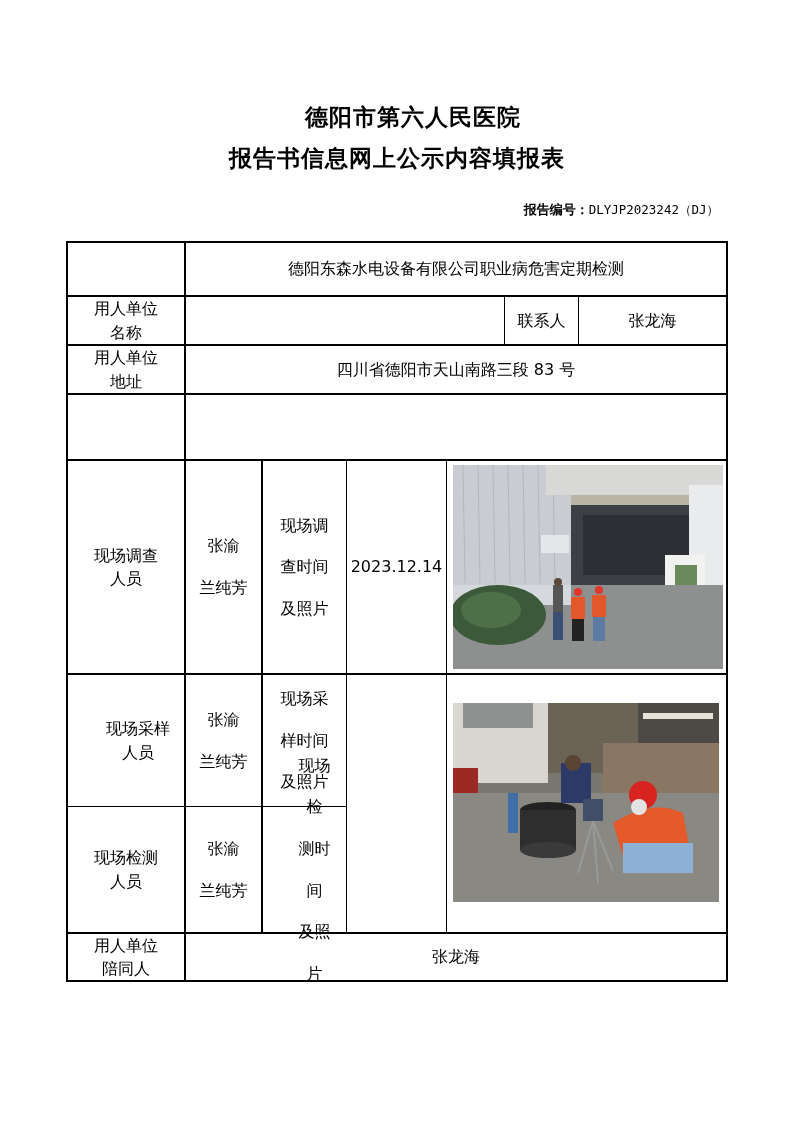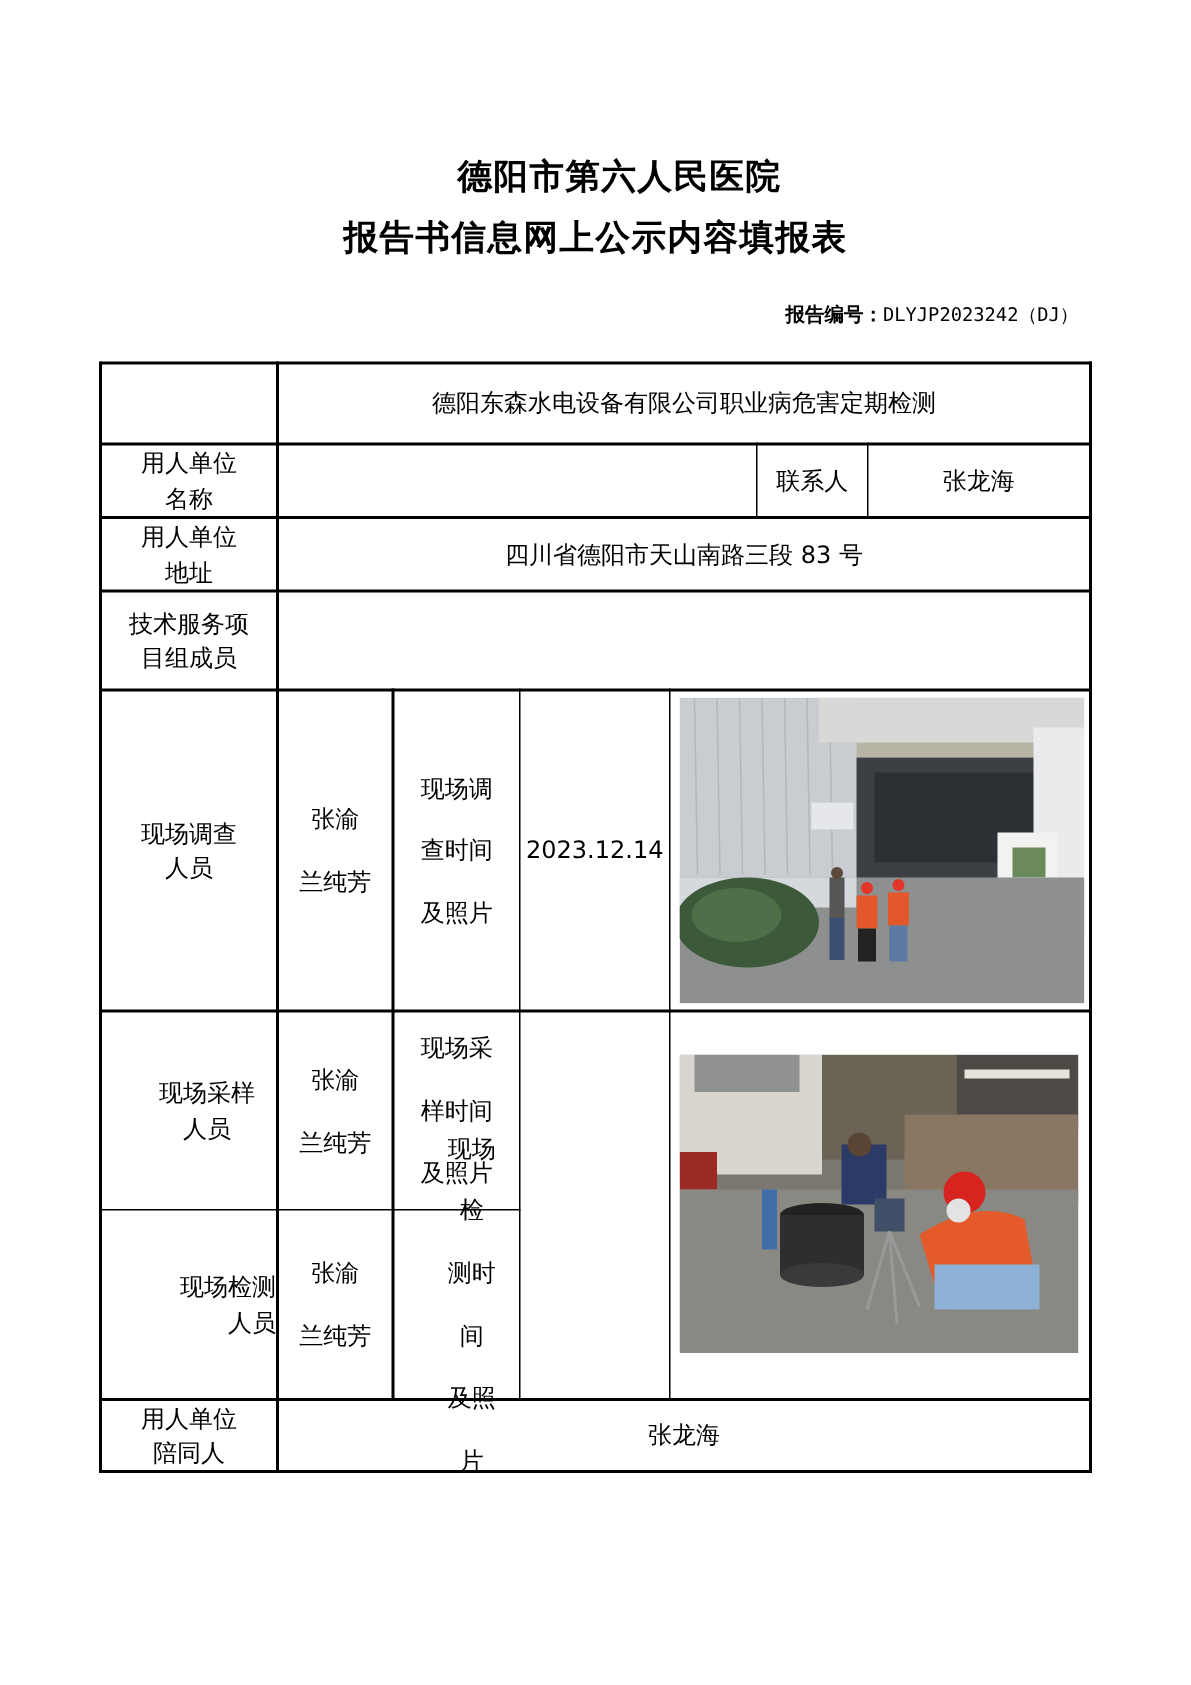--- a/index.html
+++ b/index.html
@@ -58,24 +58,20 @@
   </div>
   <div class="cell" style="left:505px;top:297px;width:73px;height:47px;">联系人</div>
   <div class="cell" style="left:579px;top:297px;width:147px;height:47px;">张龙海</div>
 
   <div class="cell col" style="left:68px;top:346px;width:116px;height:47px;">
     <span>用人单位</span>
     <span>地址</span>
   </div>
   <div class="cell" style="left:186px;top:346px;width:540px;height:47px;">四川省德阳市天山南路三段 83 号</div>
 
-  <div class="cell col" style="left:68px;top:395px;width:116px;height:64px;">
-    <span>技术服务项</span>
-    <span>目组成员</span>
-  </div>
 
   <div class="cell col" style="left:68px;top:461px;width:116px;height:212px;">
     <span>现场调查</span>
     <span>人员</span>
   </div>
   <div class="cell col" style="left:186px;top:461px;width:75px;height:212px;line-height:2.6;">
     <span>张渝</span>
     <span>兰纯芳</span>
   </div>
   <div class="cell col tall" style="left:263px;top:461px;width:83px;height:212px;">
@@ -129,21 +125,21 @@
   <div class="cell col" style="left:186px;top:675px;width:75px;height:131px;line-height:2.6;">
     <span>张渝</span>
     <span>兰纯芳</span>
   </div>
   <div class="cell col tall" style="left:263px;top:675px;width:83px;height:131px;">
     <span>现场采</span>
     <span>样时间</span>
     <span>及照片</span>
   </div>
 
-  <div class="cell col" style="left:68px;top:807px;width:116px;height:125px;align-items:flex-end;">
+  <div class="cell col" style="left:68px;top:807px;width:116px;height:125px;">
     <span>现场检测</span>
     <span>人员</span>
   </div>
   <div class="cell col" style="left:186px;top:807px;width:75px;height:125px;line-height:2.6;">
     <span>张渝</span>
     <span>兰纯芳</span>
   </div>
   <div class="cell col tall" style="left:251px;top:807px;width:83px;height:125px;padding-left:44px;">
     <span>现场检</span>
     <span>测时间</span>

